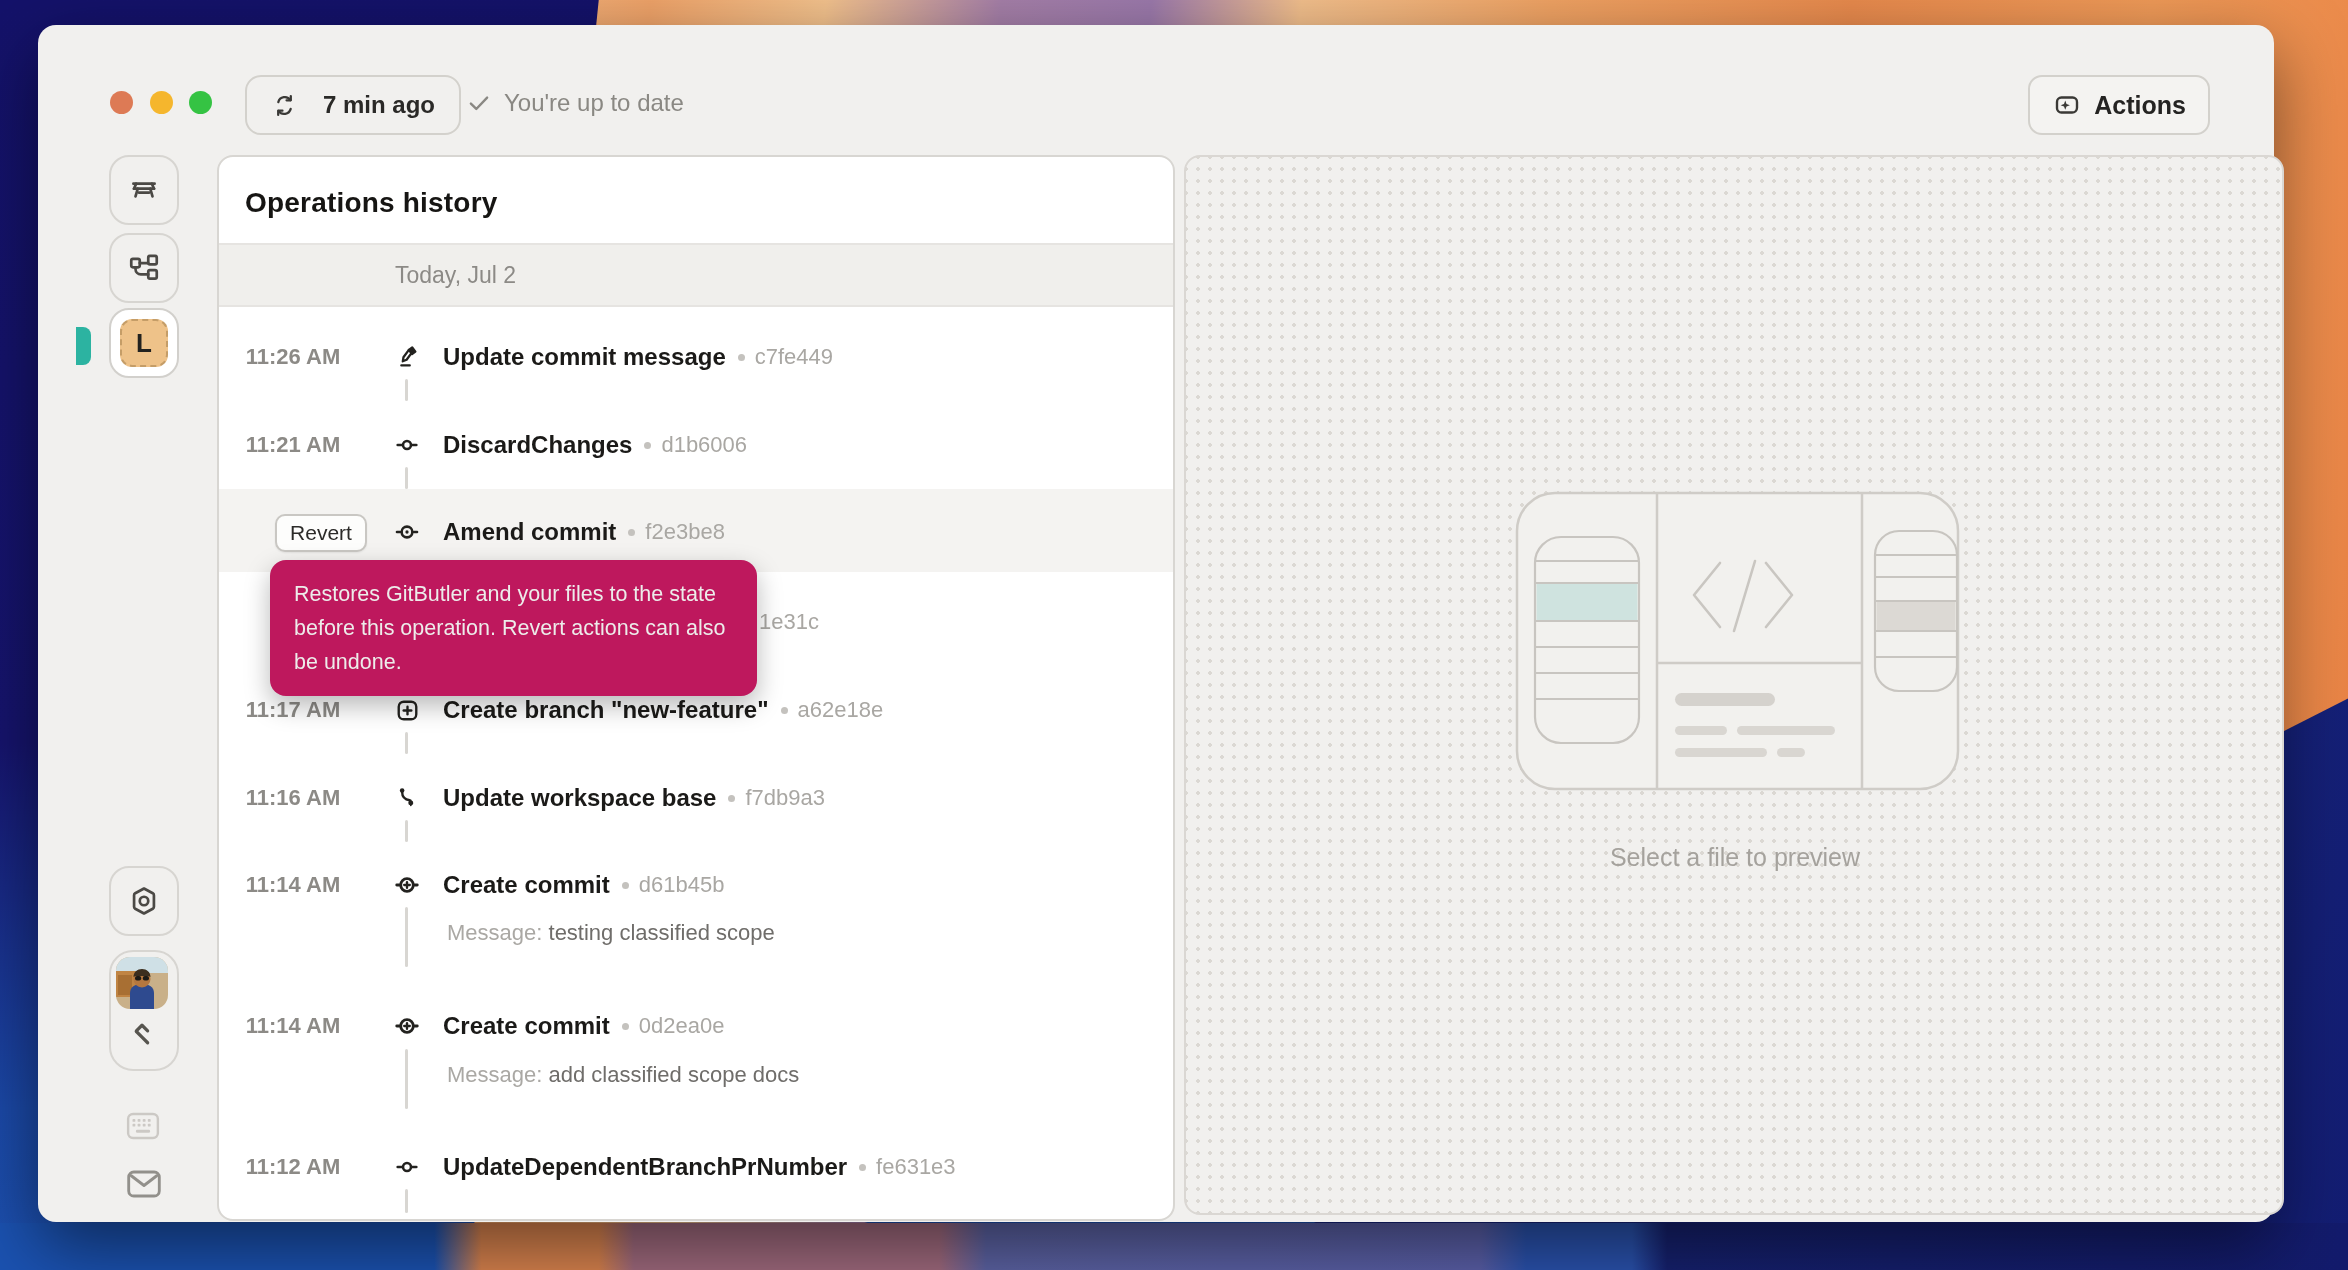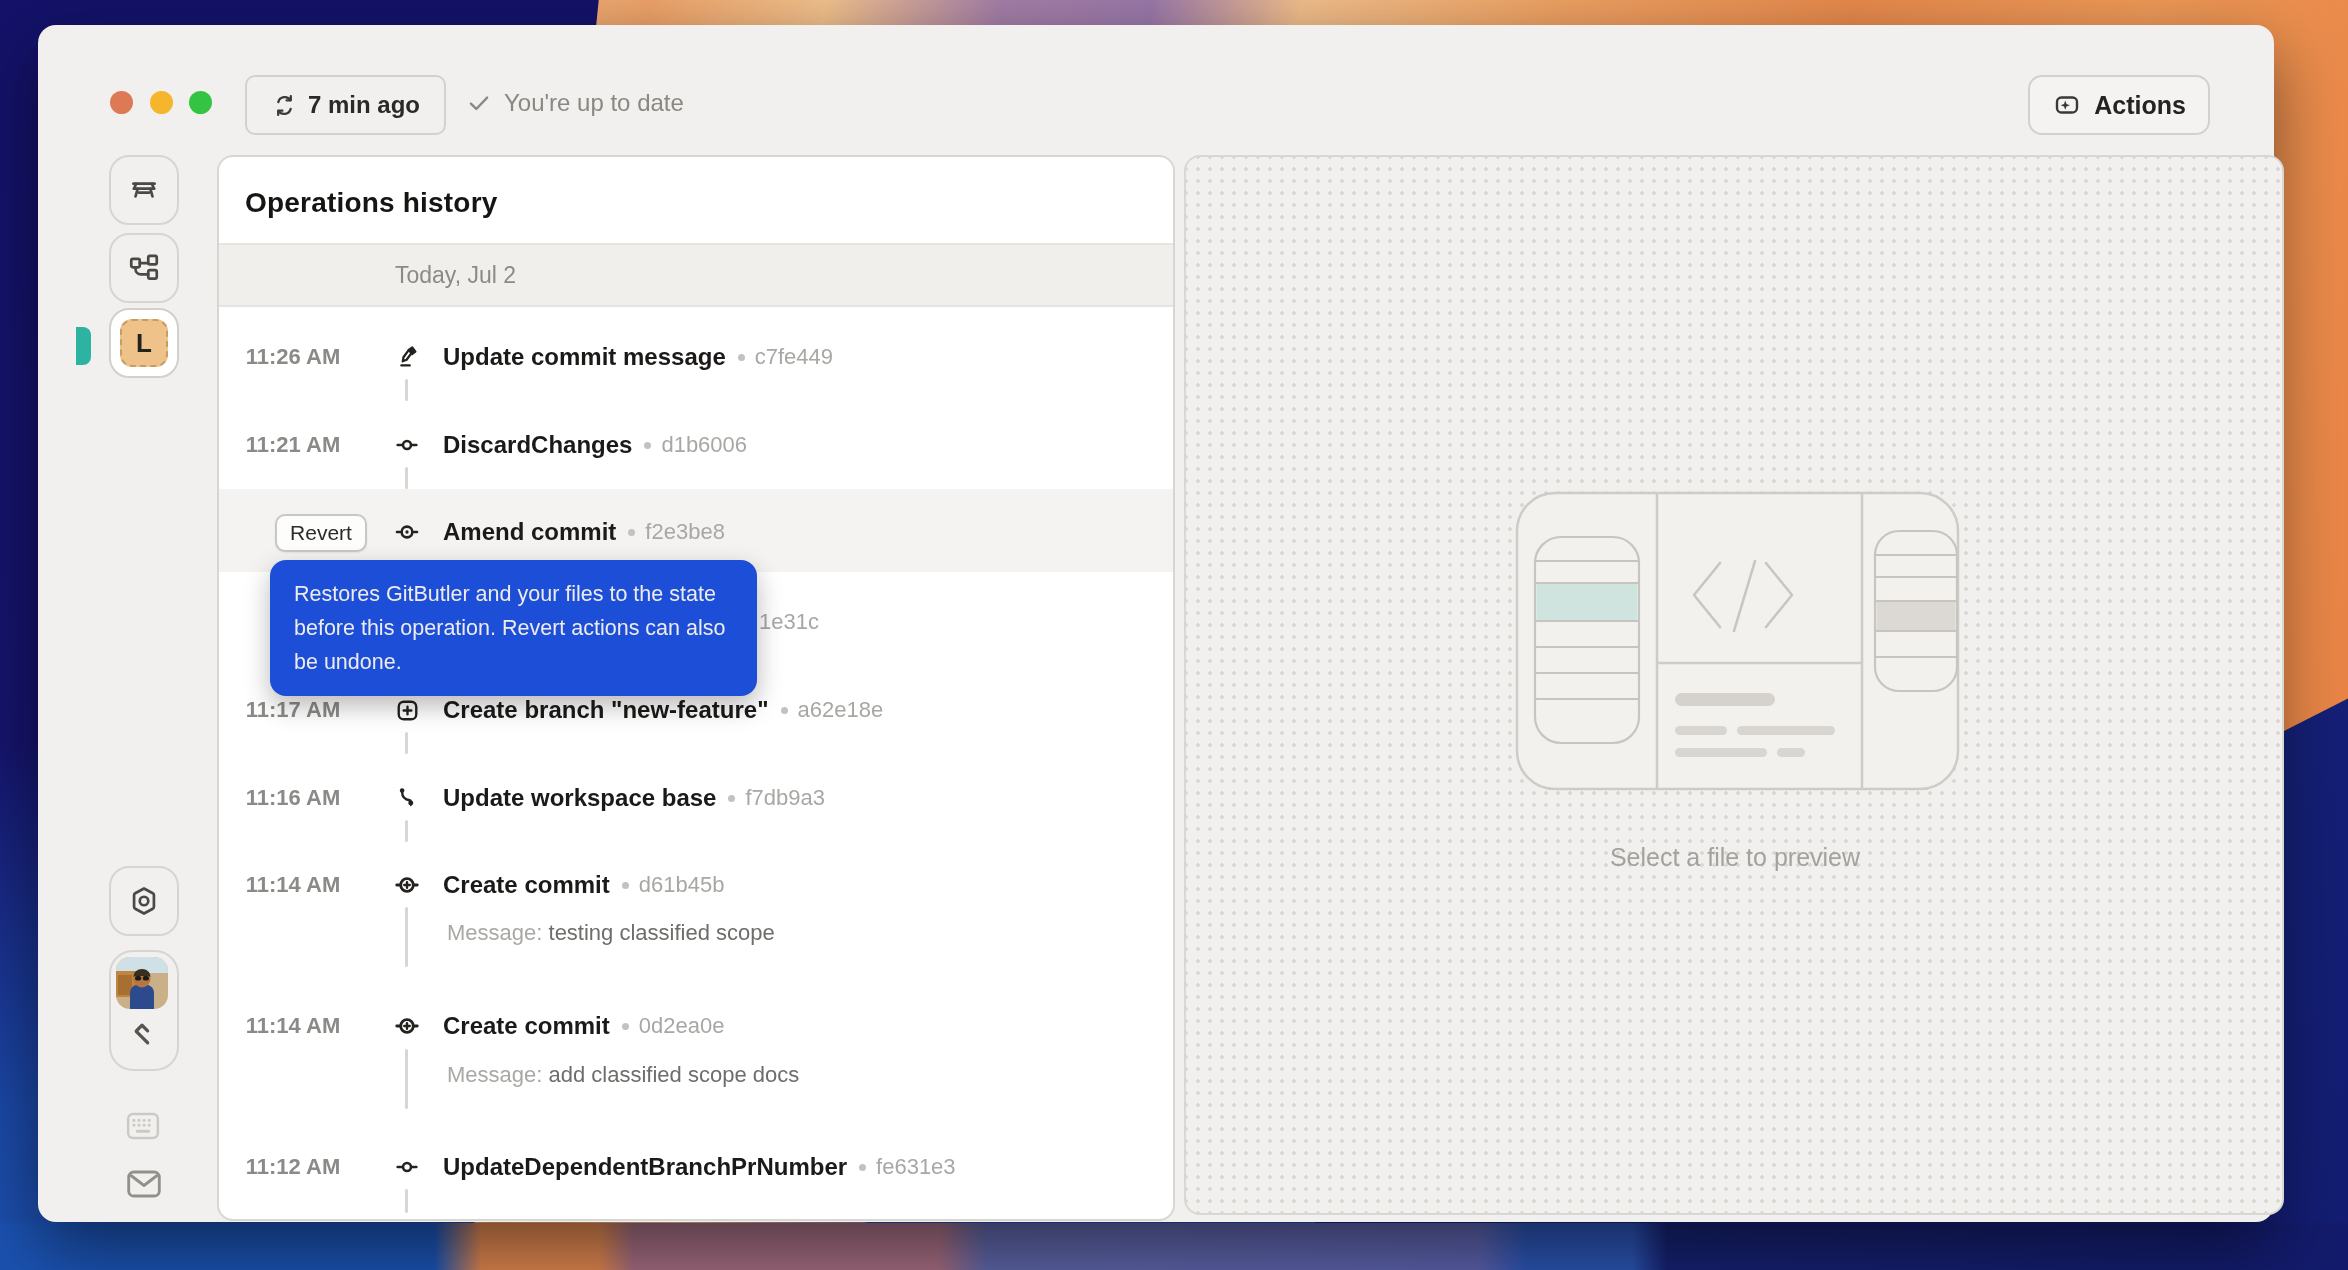--- a/index.html
+++ b/index.html
@@ -15,22 +15,22 @@
   .wp-bottomstrip{position:absolute;left:0;right:0;bottom:0;height:47px;
     background:linear-gradient(90deg,#1b52b1 0%,#1b52b1 18.5%,#d9834e 20.5%,#d9834e 25.5%,#a06a7e 27%,#a06a7e 40%,#5c63a4 42%,#5a5fa8 63%,#2a52ae 65%,#2a52ae 69.5%,#16216f 71%,#131b6c 100%);}
   
   .window{position:absolute;left:38px;top:25px;width:2236px;height:1197px;background:#f1f0ee;
     border-radius:18px;box-shadow:0 25px 70px rgba(0,0,0,.5);}
   
   .traffic{position:absolute;top:66px;width:23px;height:23px;border-radius:50%;}
   .t-close{left:72px;background:#dd7a55;}
   .t-min{left:112px;background:#f5b62d;}
   .t-max{left:151px;background:#35c343;}
-  .sync-btn{position:absolute;left:207px;top:50px;height:56px;padding:0 24px;display:flex;align-items:center;gap:10px;
-    border:2px solid #d3d1cc;border-radius:10px;background:transparent;font-size:24px;font-weight:600;color:#2a2927;}
+  .sync-btn{position:absolute;left:207px;top:50px;height:56px;padding:0 24px;display:flex;align-items:center;gap:25px;
+    border:2px solid #d3d1cc;border-radius:16px;background:transparent;font-size:24px;font-weight:600;color:#2a2927;}
   .upstat{position:absolute;left:428px;top:50px;height:56px;display:flex;align-items:center;gap:12px;
     color:#8a8883;font-size:24px;}
   .project-sel{position:absolute;left:0;right:0;top:50px;height:56px;display:flex;align-items:center;justify-content:center;gap:10px;}
   .project-sel .pname{font-size:26px;font-weight:700;color:#1b1a18;}
   .actions-btn{position:absolute;right:64px;top:50px;height:56px;padding:0 22px;display:flex;align-items:center;gap:12px;
     border:2px solid #d3d1cc;border-radius:14px;background:#f4f3f1;font-size:25px;font-weight:600;color:#242322;margin-left:20px;}
   
   .rail-btn{position:absolute;left:71px;width:66px;height:66px;border:2px solid #d7d5d1;border-radius:20px;
     display:flex;align-items:center;justify-content:center;background:transparent;}
   .rail-btn.active{background:#ffffff;border-color:#d2d0cc;}
@@ -58,21 +58,21 @@
   .hover-band{position:absolute;left:0;right:0;top:332px;height:83px;background:#f4f3f1;}
   .revert-btn{position:absolute;left:56px;top:357px;width:92px;height:38px;background:#fdfdfc;
     border:2px solid #c9c7c3;border-radius:10px;box-sizing:border-box;font-size:21px;color:#2c2b29;
     display:flex;align-items:center;justify-content:center;box-shadow:0 1px 2px rgba(0,0,0,.07);}
   .op-msg{position:absolute;left:228px;font-size:22px;}
   .op-msg .lbl{color:#aaa8a4;}
   .op-msg .val{color:#6f6d6a;}
   .tick{position:absolute;left:186px;width:3px;border-radius:2px;background:#d8d6d2;}
   .hidden-hash{position:absolute;left:540px;top:452px;font-size:22px;color:#a9a7a3;}
   .tooltip{position:absolute;left:51px;top:403px;width:487px;box-sizing:border-box;padding:17px 24px;
-    background:#1d4ed8;border-radius:16px;color:#edecea;font-size:21.5px;line-height:34px;
+    background:#be185d;border-radius:16px;color:#edecea;font-size:21.5px;line-height:34px;
     box-shadow:0 10px 26px rgba(0,0,0,.28);z-index:5;}
   
   .preview-panel{position:absolute;left:1146px;top:130px;width:1100px;height:1060px;box-sizing:border-box;
     background:#f1f0ee;border:2px solid #dad7d3;border-radius:16px;
     background-image:radial-gradient(circle,#dbd8d3 1.7px,transparent 2px);background-size:12px 12px;
     background-position:6px 6px;}
   .illus{position:absolute;left:329px;top:334px;}
   .preview-text{position:absolute;left:2px;right:0;top:686px;text-align:center;font-size:25px;color:#a5a29d;}
   svg{display:block;}
 </style>

